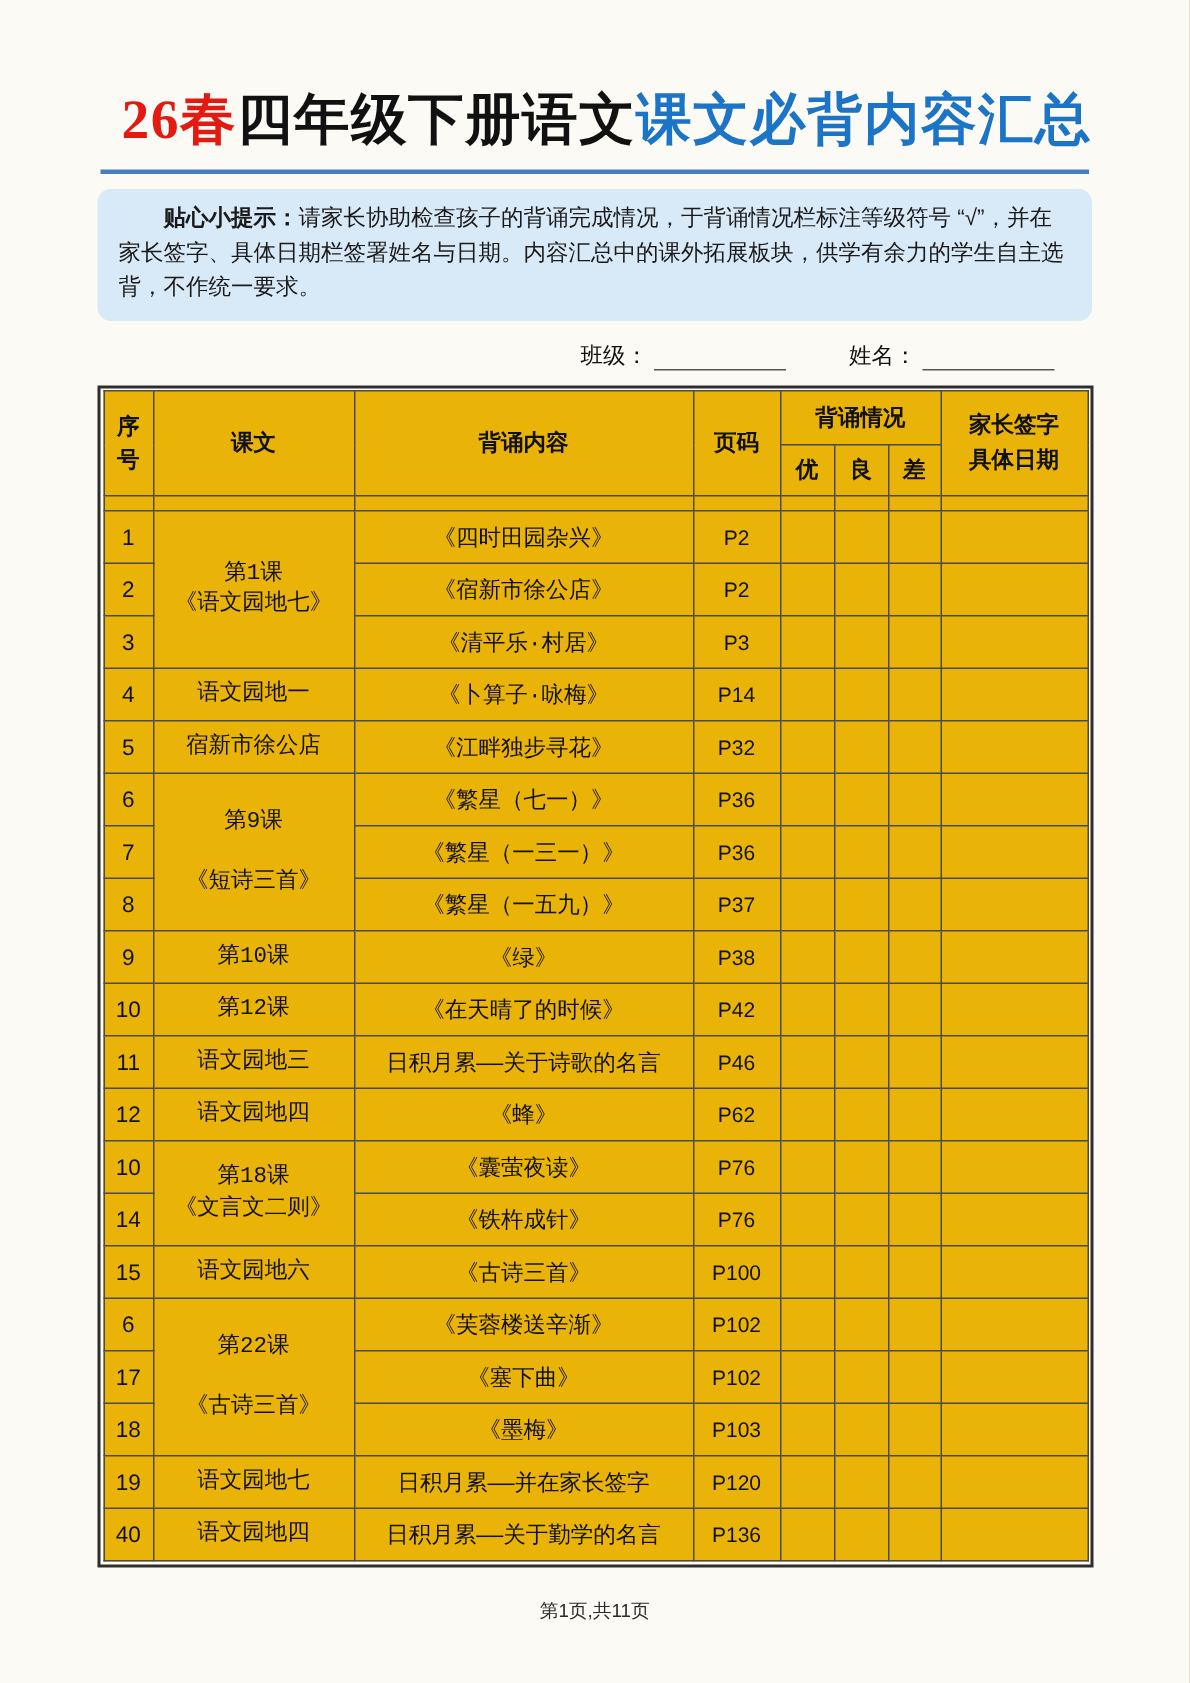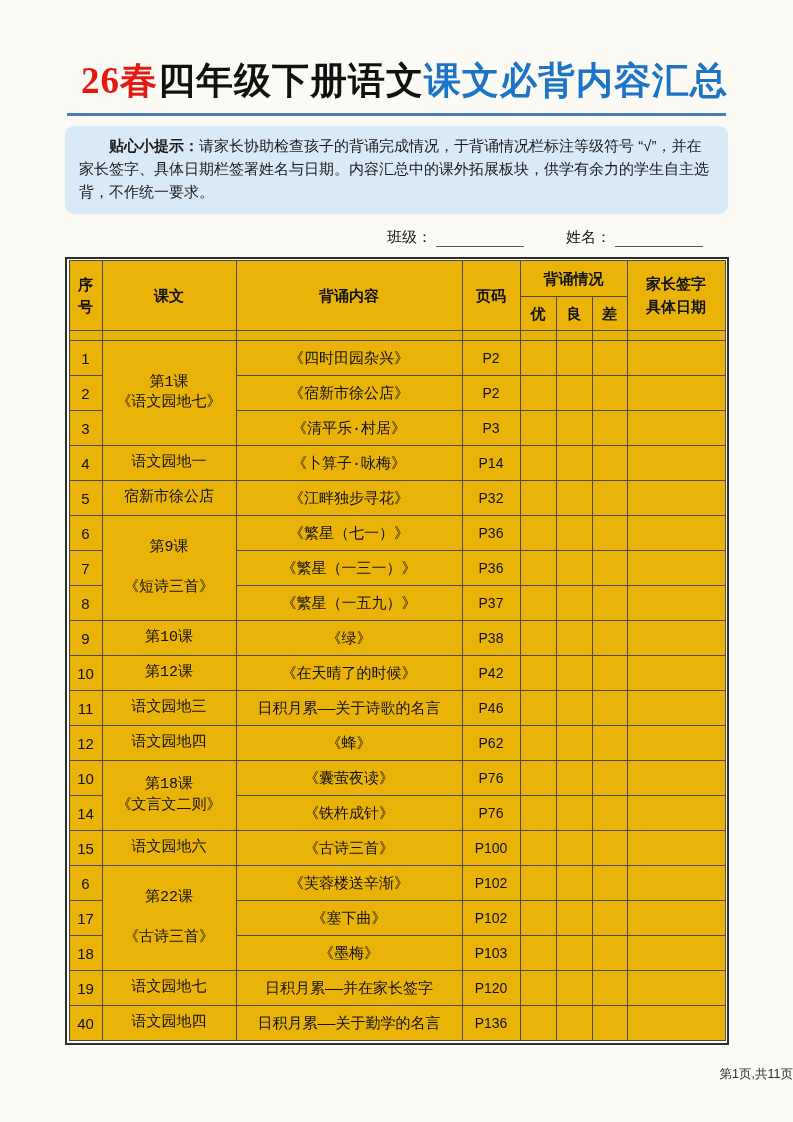--- a/index.html
+++ b/index.html
@@ -98,21 +98,21 @@
     font-size:15px;
   }
   .c-lesson .line{min-height:1.35em;line-height:1.35;}
   .c-page{font-size:14px;}
   .sign-head div{line-height:1.5;}
   
   .footer{
     position:absolute;
     left:0;right:0;
     top:1066px;
-    text-align:right;
+    text-align:center;
     font-size:12.5px;
     color:#2b2b2b;
   }
 </style>
 </head>
 <body>
 
 <div class="page">
 
   <h1 class="title"><span class="t-red">26春</span><span class="t-black">四年级下册语文</span><span class="t-blue">课文必背内容汇总</span></h1>

